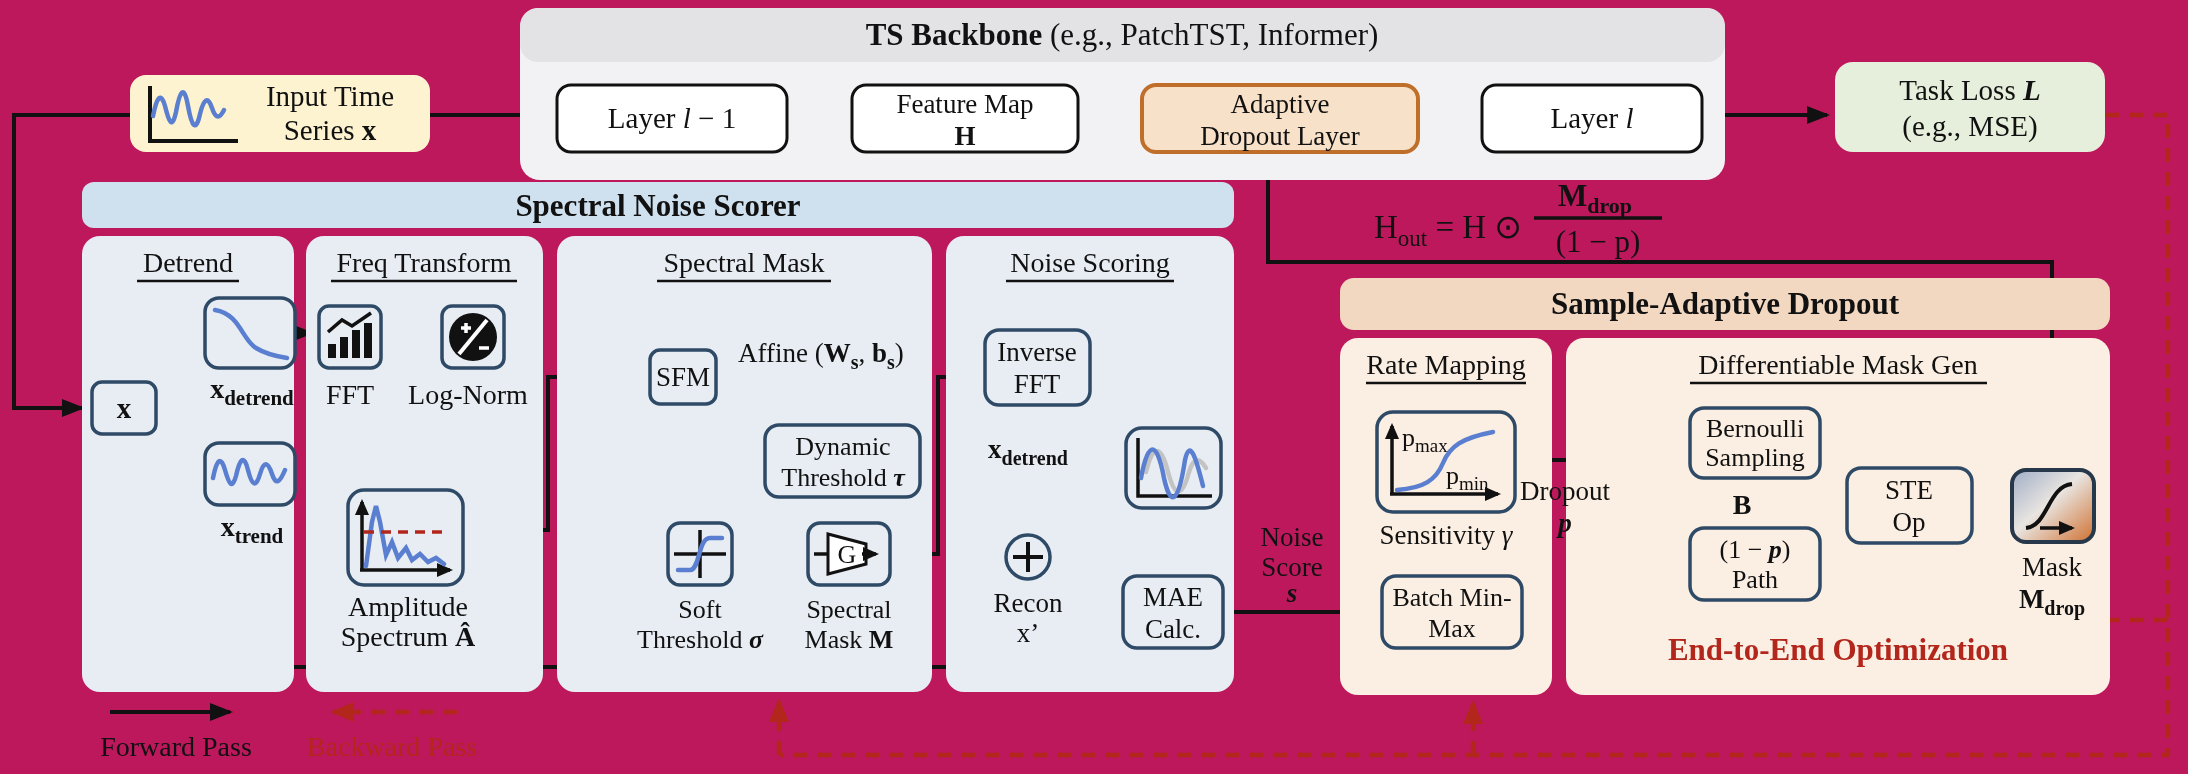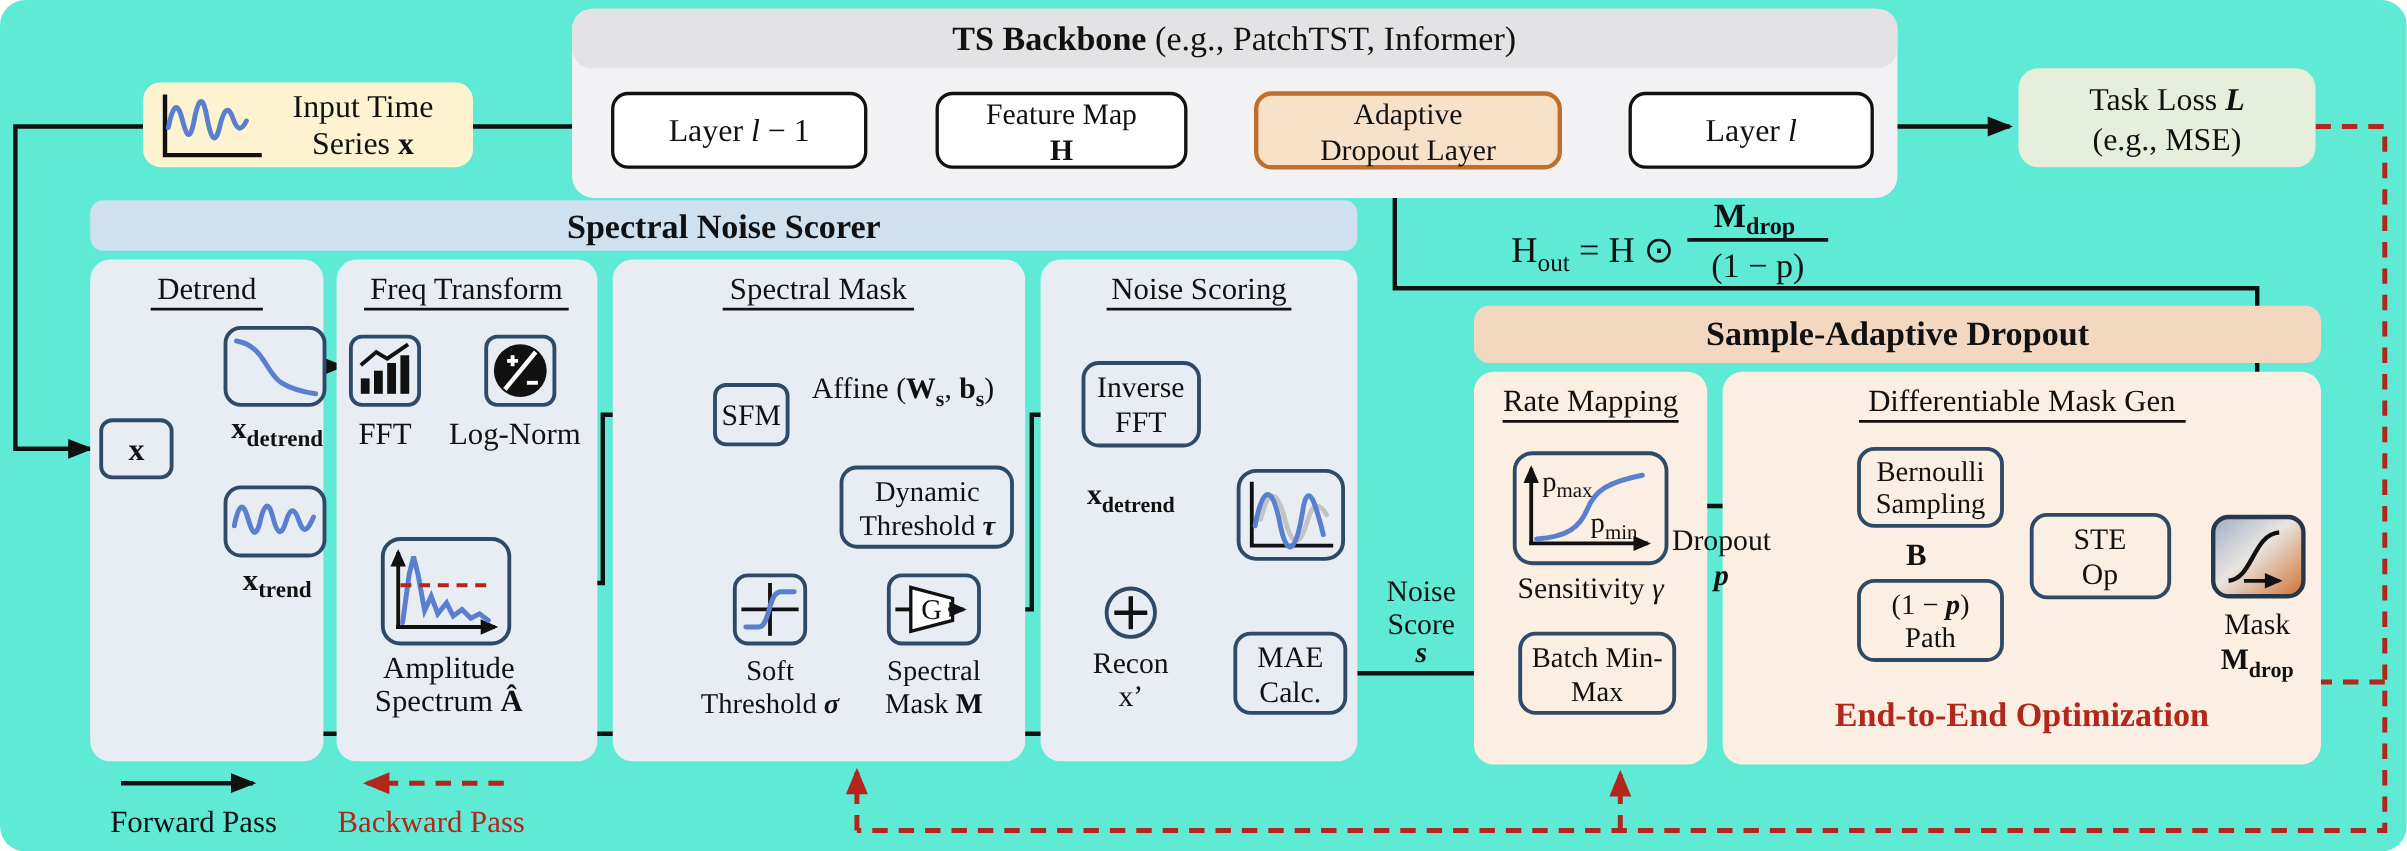--- a/index.html
+++ b/index.html
@@ -1,16 +1,16 @@
 <!DOCTYPE html>
 <html><head>
 <meta charset="utf-8">
 <style>
   html,body{margin:0;padding:0;background:#ffffff;}
-  .stage{width:2188px;height:774px;position:relative;background:#5eead4;border-radius:23px;}
+  .stage{width:2188px;height:774px;position:relative;background:#be185d;}
   svg{display:block;}
   .t{font-family:"Liberation Serif",serif;fill:#111111;}
   .b{font-weight:bold}
   .i{font-style:italic}
   .mid{text-anchor:middle}
   .end{text-anchor:end}
   .f19{font-size:19px}.f20{font-size:20px}.f21{font-size:21px}.f22{font-size:22px}
   .f23{font-size:23px}.f26{font-size:26px}.f27{font-size:27px}.f28{font-size:28px}
   .f29{font-size:29px}.f31{font-size:31px}.f33{font-size:33px}
   .red{fill:#b3261c}

